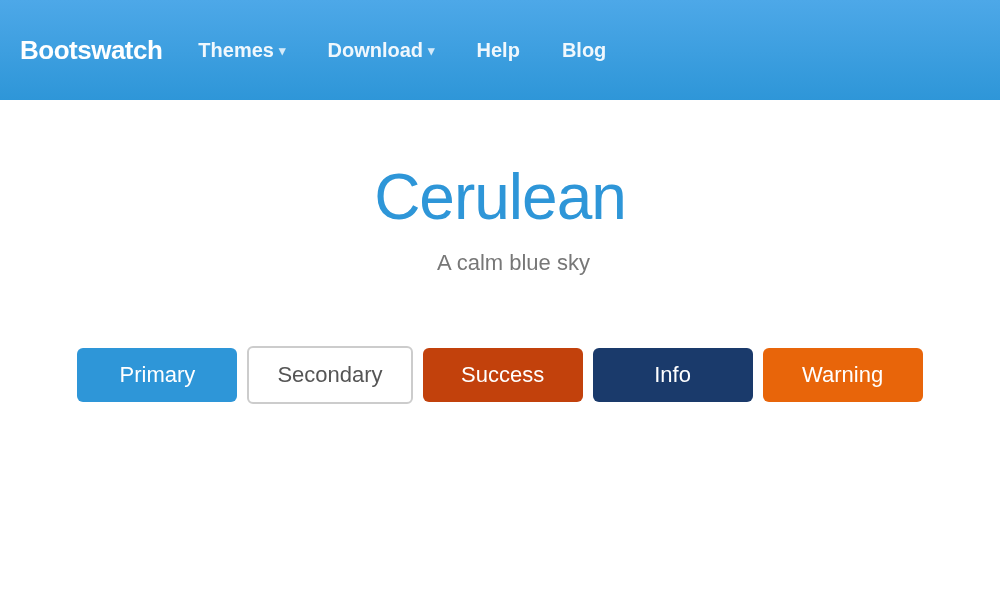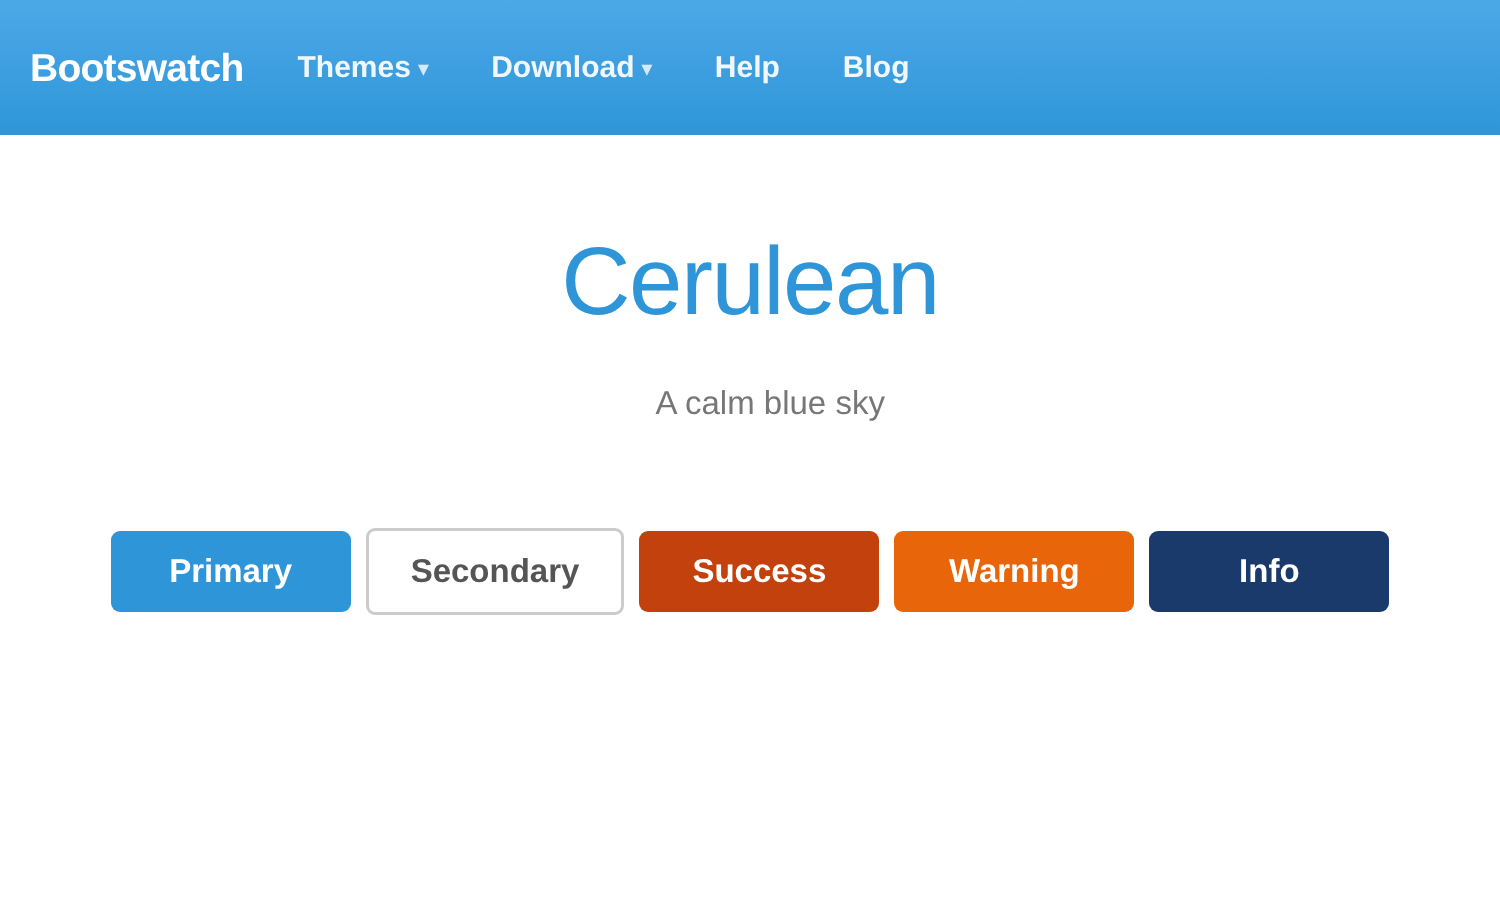--- a/index.html
+++ b/index.html
@@ -13,21 +13,21 @@
       background: #fff;
       width: 1000px;
       height: 600px;
       overflow: hidden;
     }
 
     
     nav {
       background: linear-gradient(180deg, #4da8e8 0%, #2e96d8 100%);
       padding: 0 20px;
-      height: 90px;
+      height: 100px;
       display: flex;
       align-items: center;
       gap: 10px;
     }
 
     .nav-brand {
       color: #fff;
       font-size: 26px;
       font-weight: 700;
       margin-right: 10px;
@@ -57,21 +57,21 @@
       flex-direction: column;
       align-items: center;
       justify-content: center;
       padding: 60px 20px 40px;
     }
 
     .theme-title {
       font-size: 64px;
       font-weight: 300;
       color: #2e96d8;
-      margin-bottom: 32px;
+      margin-bottom: 16px;
       letter-spacing: -1px;
     }
 
     .theme-subtitle {
       font-size: 22px;
       color: #777;
       font-weight: 400;
       margin-bottom: 60px;
       margin-left: 27px;
     }
@@ -79,21 +79,21 @@
     
     .buttons-row {
       display: flex;
       gap: 10px;
       align-items: center;
       margin-top: 10px;
     }
 
     .btn {
       font-size: 22px;
-      font-weight: 700;
+      font-weight: 400;
       padding: 14px 28px;
       border: none;
       border-radius: 6px;
       cursor: pointer;
       min-width: 160px;
       text-align: center;
       line-height: 1.2;
     }
 
     .btn-primary {
@@ -144,16 +144,16 @@
 </nav>
 
 <div class="main-content">
   <h1 class="theme-title">Cerulean</h1>
   <p class="theme-subtitle">A calm blue sky</p>
 
   <div class="buttons-row">
     <button class="btn btn-primary">Primary</button>
     <button class="btn btn-secondary">Secondary</button>
     <button class="btn btn-success">Success</button>
+    <button class="btn btn-info">Info</button>
     <button class="btn btn-warning">Warning</button>
-    <button class="btn btn-info">Info</button>
   </div>
 </div>
 
 </body></html>

